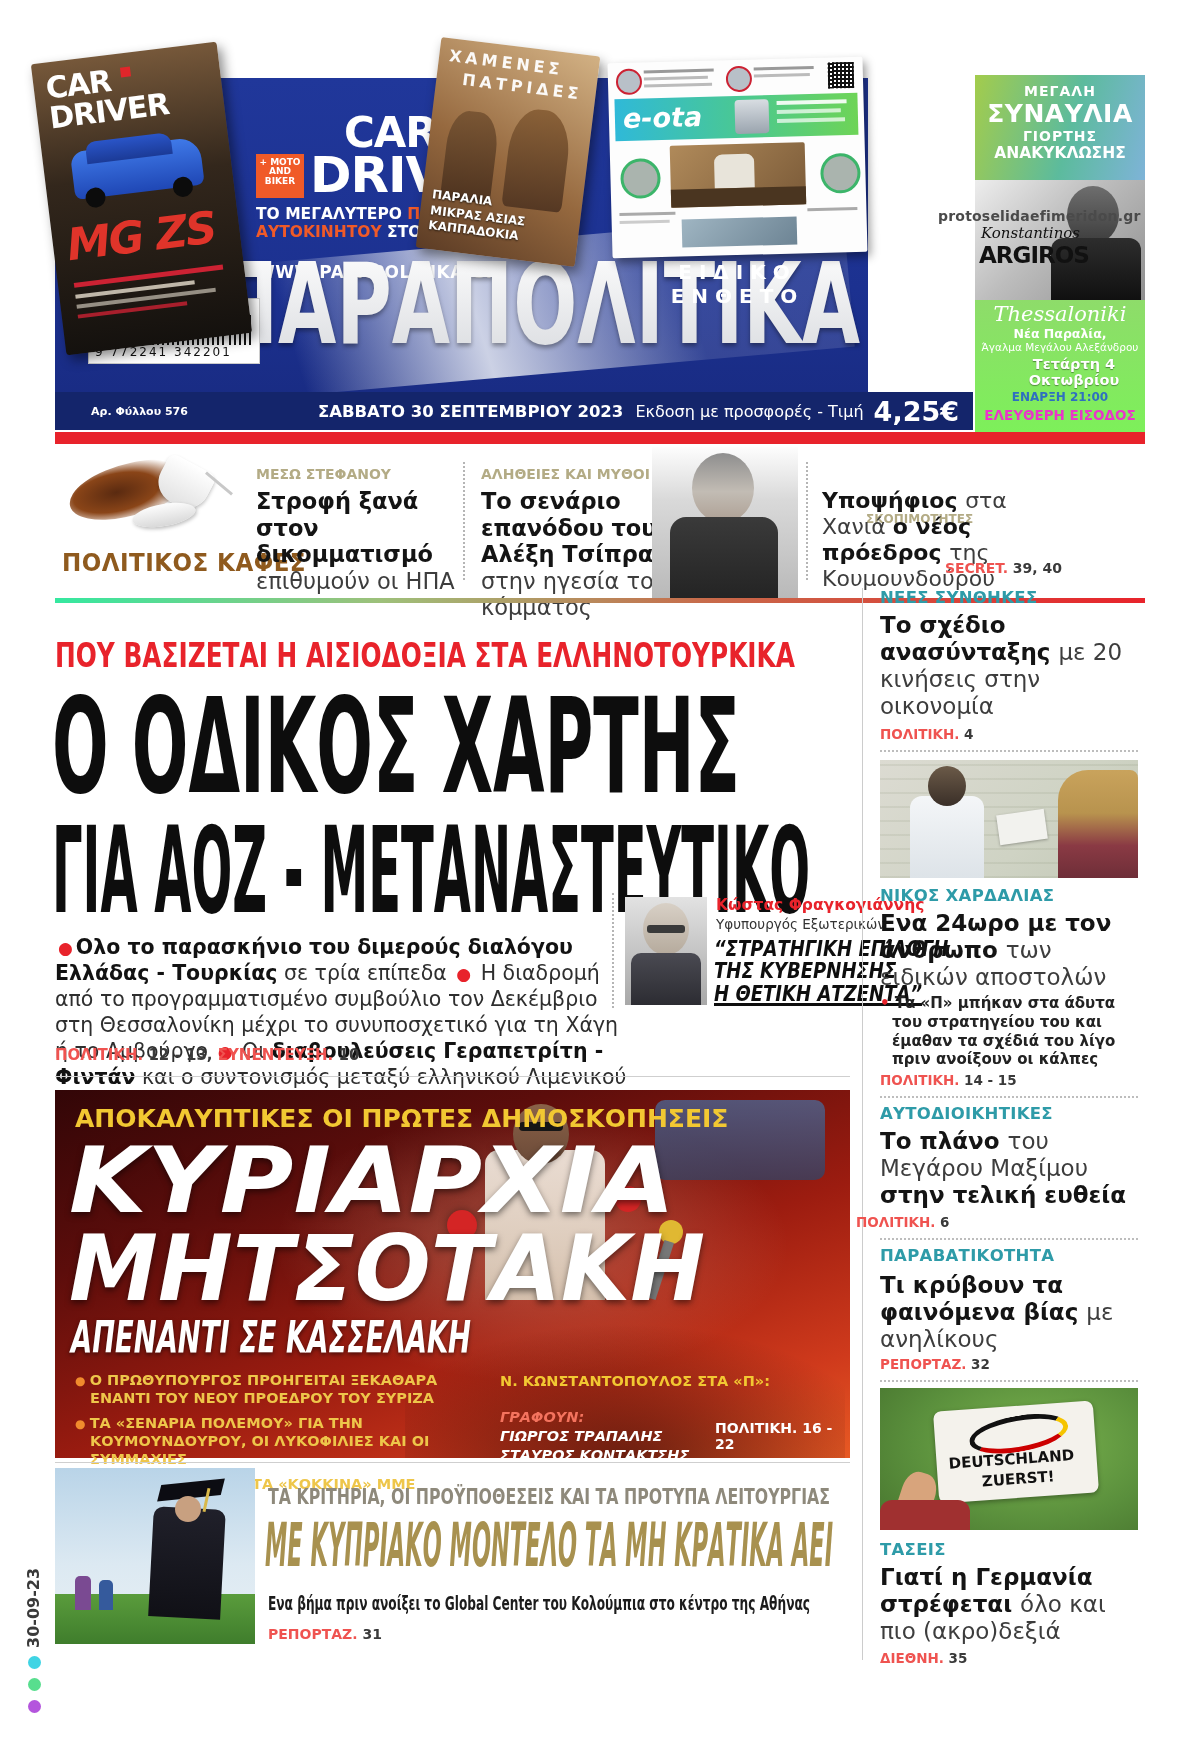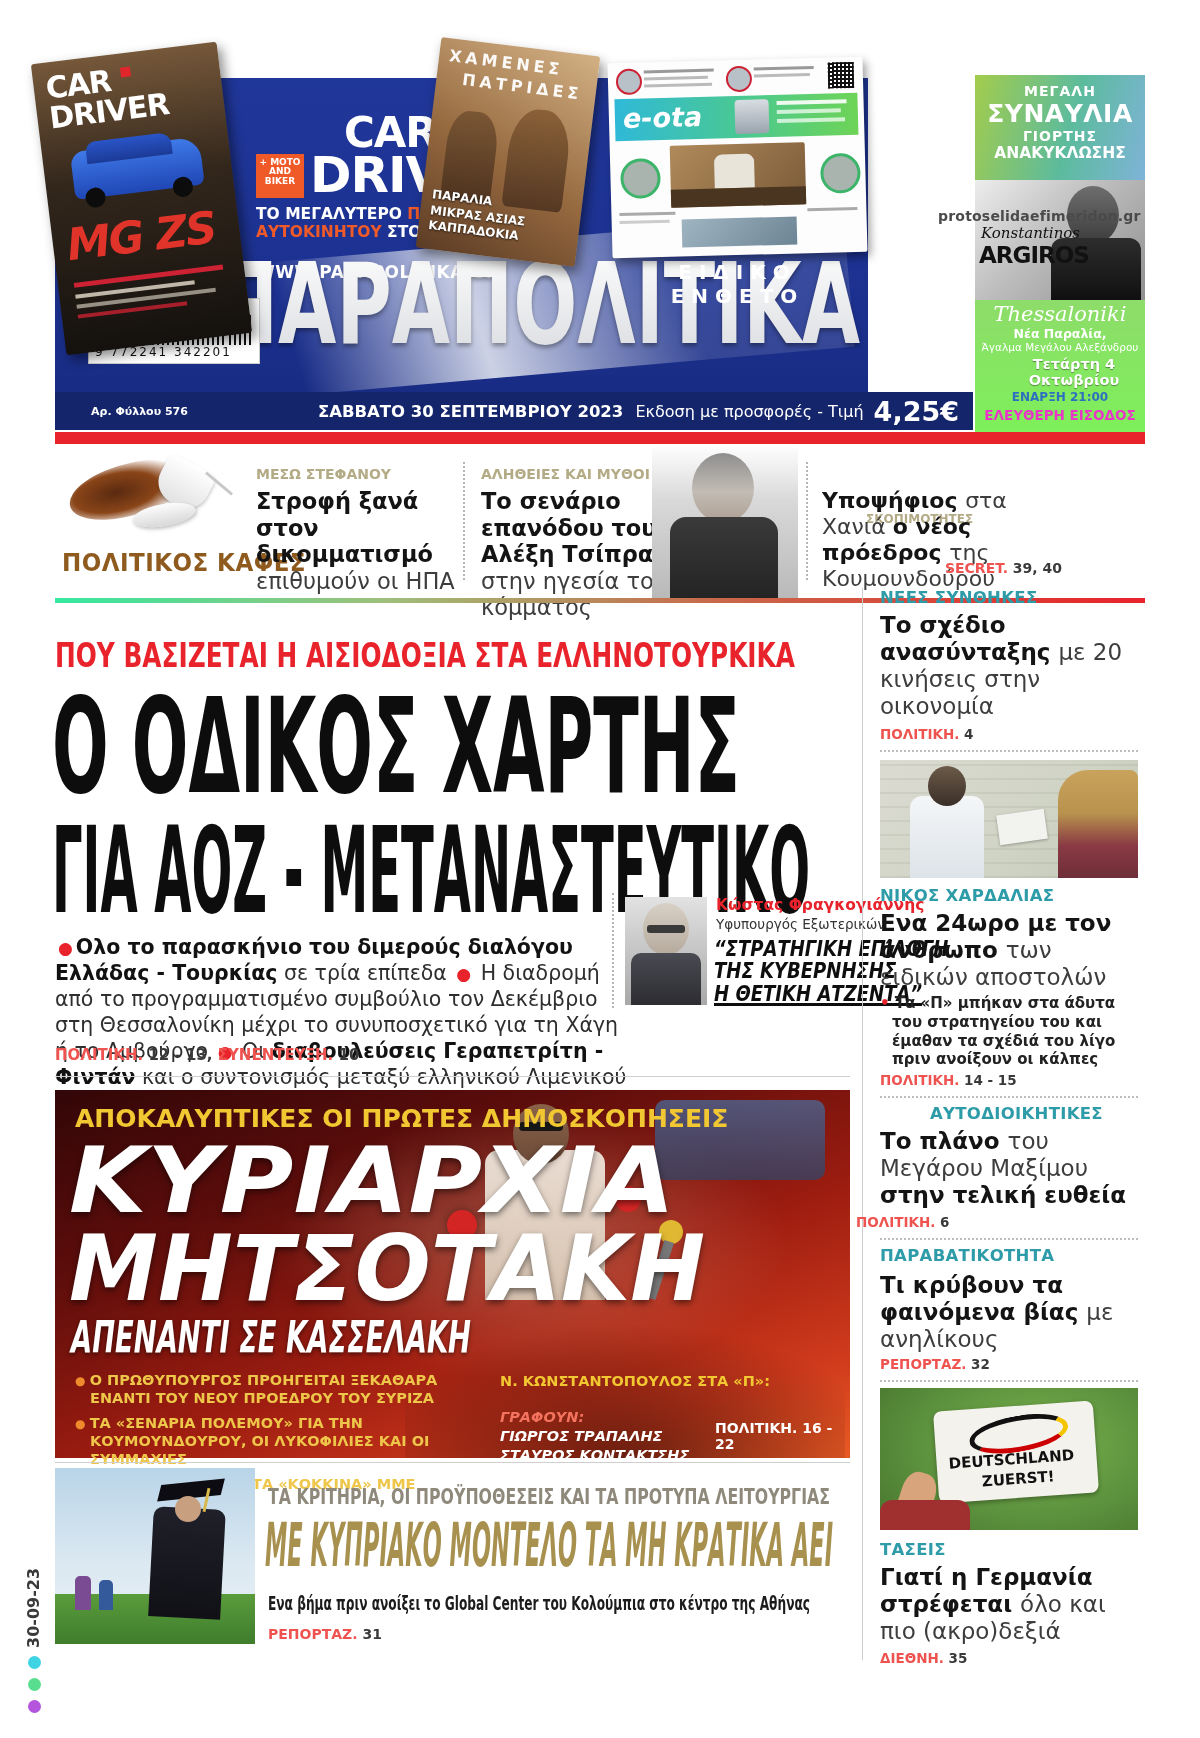--- a/index.html
+++ b/index.html
@@ -361,21 +361,21 @@
   <div class="p kick-teal" style="left:880px;top:886px;font-size:16.5px;">ΝΙΚΟΣ ΧΑΡΔΑΛΙΑΣ</div>
   <div class="p sb-head" style="left:880px;top:910px;">
     <span class="hl-b">Ενα 24ωρο με τον άνθρωπο </span><span class="hl-l">των ειδικών αποστολών</span>
   </div>
   <div class="p sb-bullet" style="left:880px;top:994px;">Τα «Π» μπήκαν στα άδυτα του στρατηγείου του και έμαθαν τα σχέδιά του λίγο πριν ανοίξουν οι κάλπες</div>
   <div class="p ref" style="left:880px;top:1072px;font-size:13.5px;">
     <span class="sec">ΠΟΛΙΤΙΚΗ.</span><span class="pg"> 14 - 15</span>
   </div>
   <div class="p dotsep" style="left:880px;top:1096px;width:258px;"></div>
 
-  <div class="p kick-teal" style="left:930px;top:1104px;font-size:16.5px;">ΑΥΤΟΔΙΟΙΚΗΤΙΚΕΣ</div>
+  <div class="p kick-teal" style="left:880px;top:1104px;font-size:16.5px;">ΑΥΤΟΔΙΟΙΚΗΤΙΚΕΣ</div>
   <div class="p sb-head" style="left:880px;top:1128px;">
     <span class="hl-b">Το πλάνο </span><span class="hl-l">του Μεγάρου Μαξίμου </span><span class="hl-b">στην τελική ευθεία</span>
   </div>
   <div class="p ref" style="left:856px;top:1214px;font-size:13.5px;">
     <span class="sec">ΠΟΛΙΤΙΚΗ.</span><span class="pg"> 6</span>
   </div>
   <div class="p dotsep" style="left:880px;top:1238px;width:258px;"></div>
 
   <div class="p kick-teal" style="left:880px;top:1246px;font-size:16.5px;">ΠΑΡΑΒΑΤΙΚΟΤΗΤΑ</div>
   <div class="p sb-head" style="left:880px;top:1272px;">

